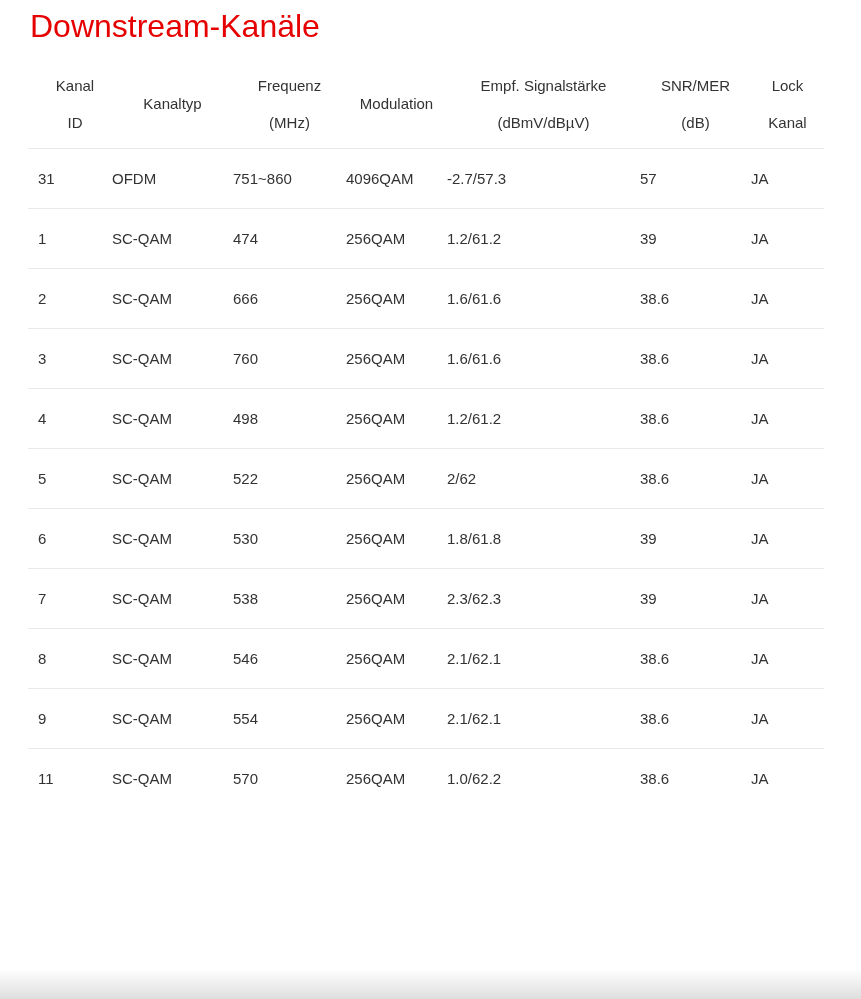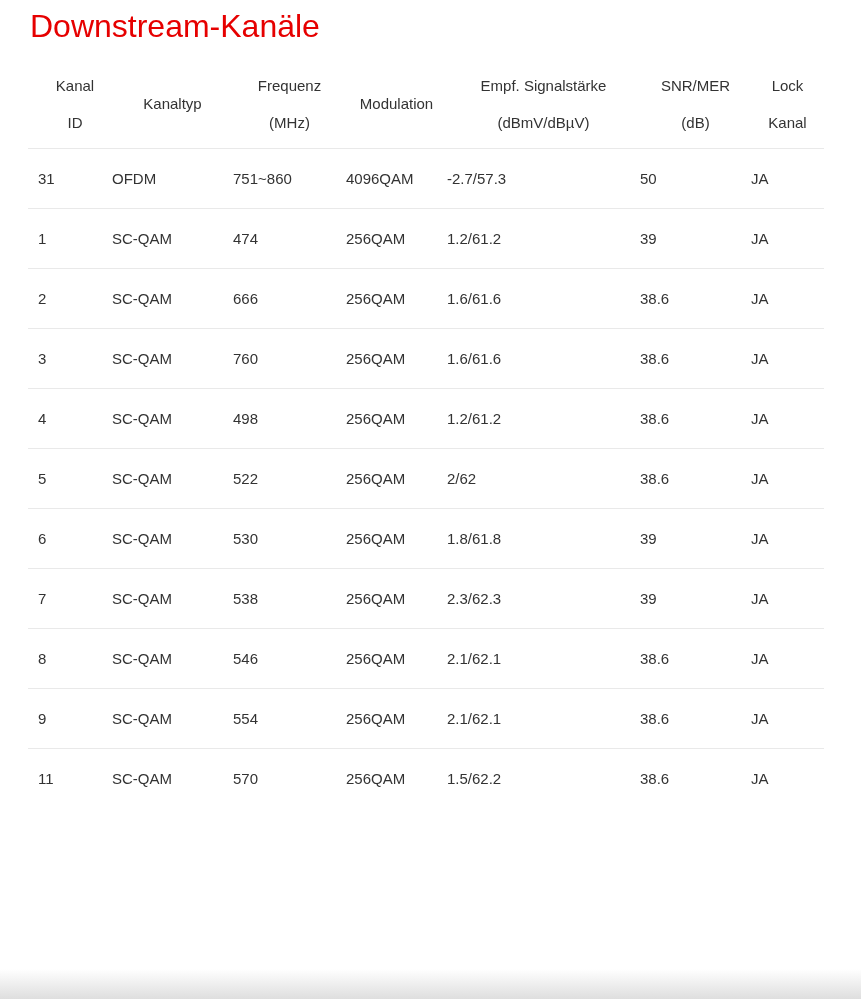--- a/index.html
+++ b/index.html
@@ -118,21 +118,21 @@
         </th>
       </tr>
   </thead>
   <tbody>
       <tr>
         <td>31</td>
         <td>OFDM</td>
         <td>751~860</td>
         <td>4096QAM</td>
         <td>-2.7/57.3</td>
-        <td>50</td>
+        <td>57</td>
         <td>JA</td>
       </tr>
       <tr>
         <td>1</td>
         <td>SC-QAM</td>
         <td>474</td>
         <td>256QAM</td>
         <td>1.2/61.2</td>
         <td>39</td>
         <td>JA</td>
@@ -207,20 +207,20 @@
         <td>256QAM</td>
         <td>2.1/62.1</td>
         <td>38.6</td>
         <td>JA</td>
       </tr>
       <tr>
         <td>11</td>
         <td>SC-QAM</td>
         <td>570</td>
         <td>256QAM</td>
-        <td>1.5/62.2</td>
+        <td>1.0/62.2</td>
         <td>38.6</td>
         <td>JA</td>
       </tr>
     </tbody>
 </table>
 
 <div class="bottom-fade"></div>
 
 </body></html>

